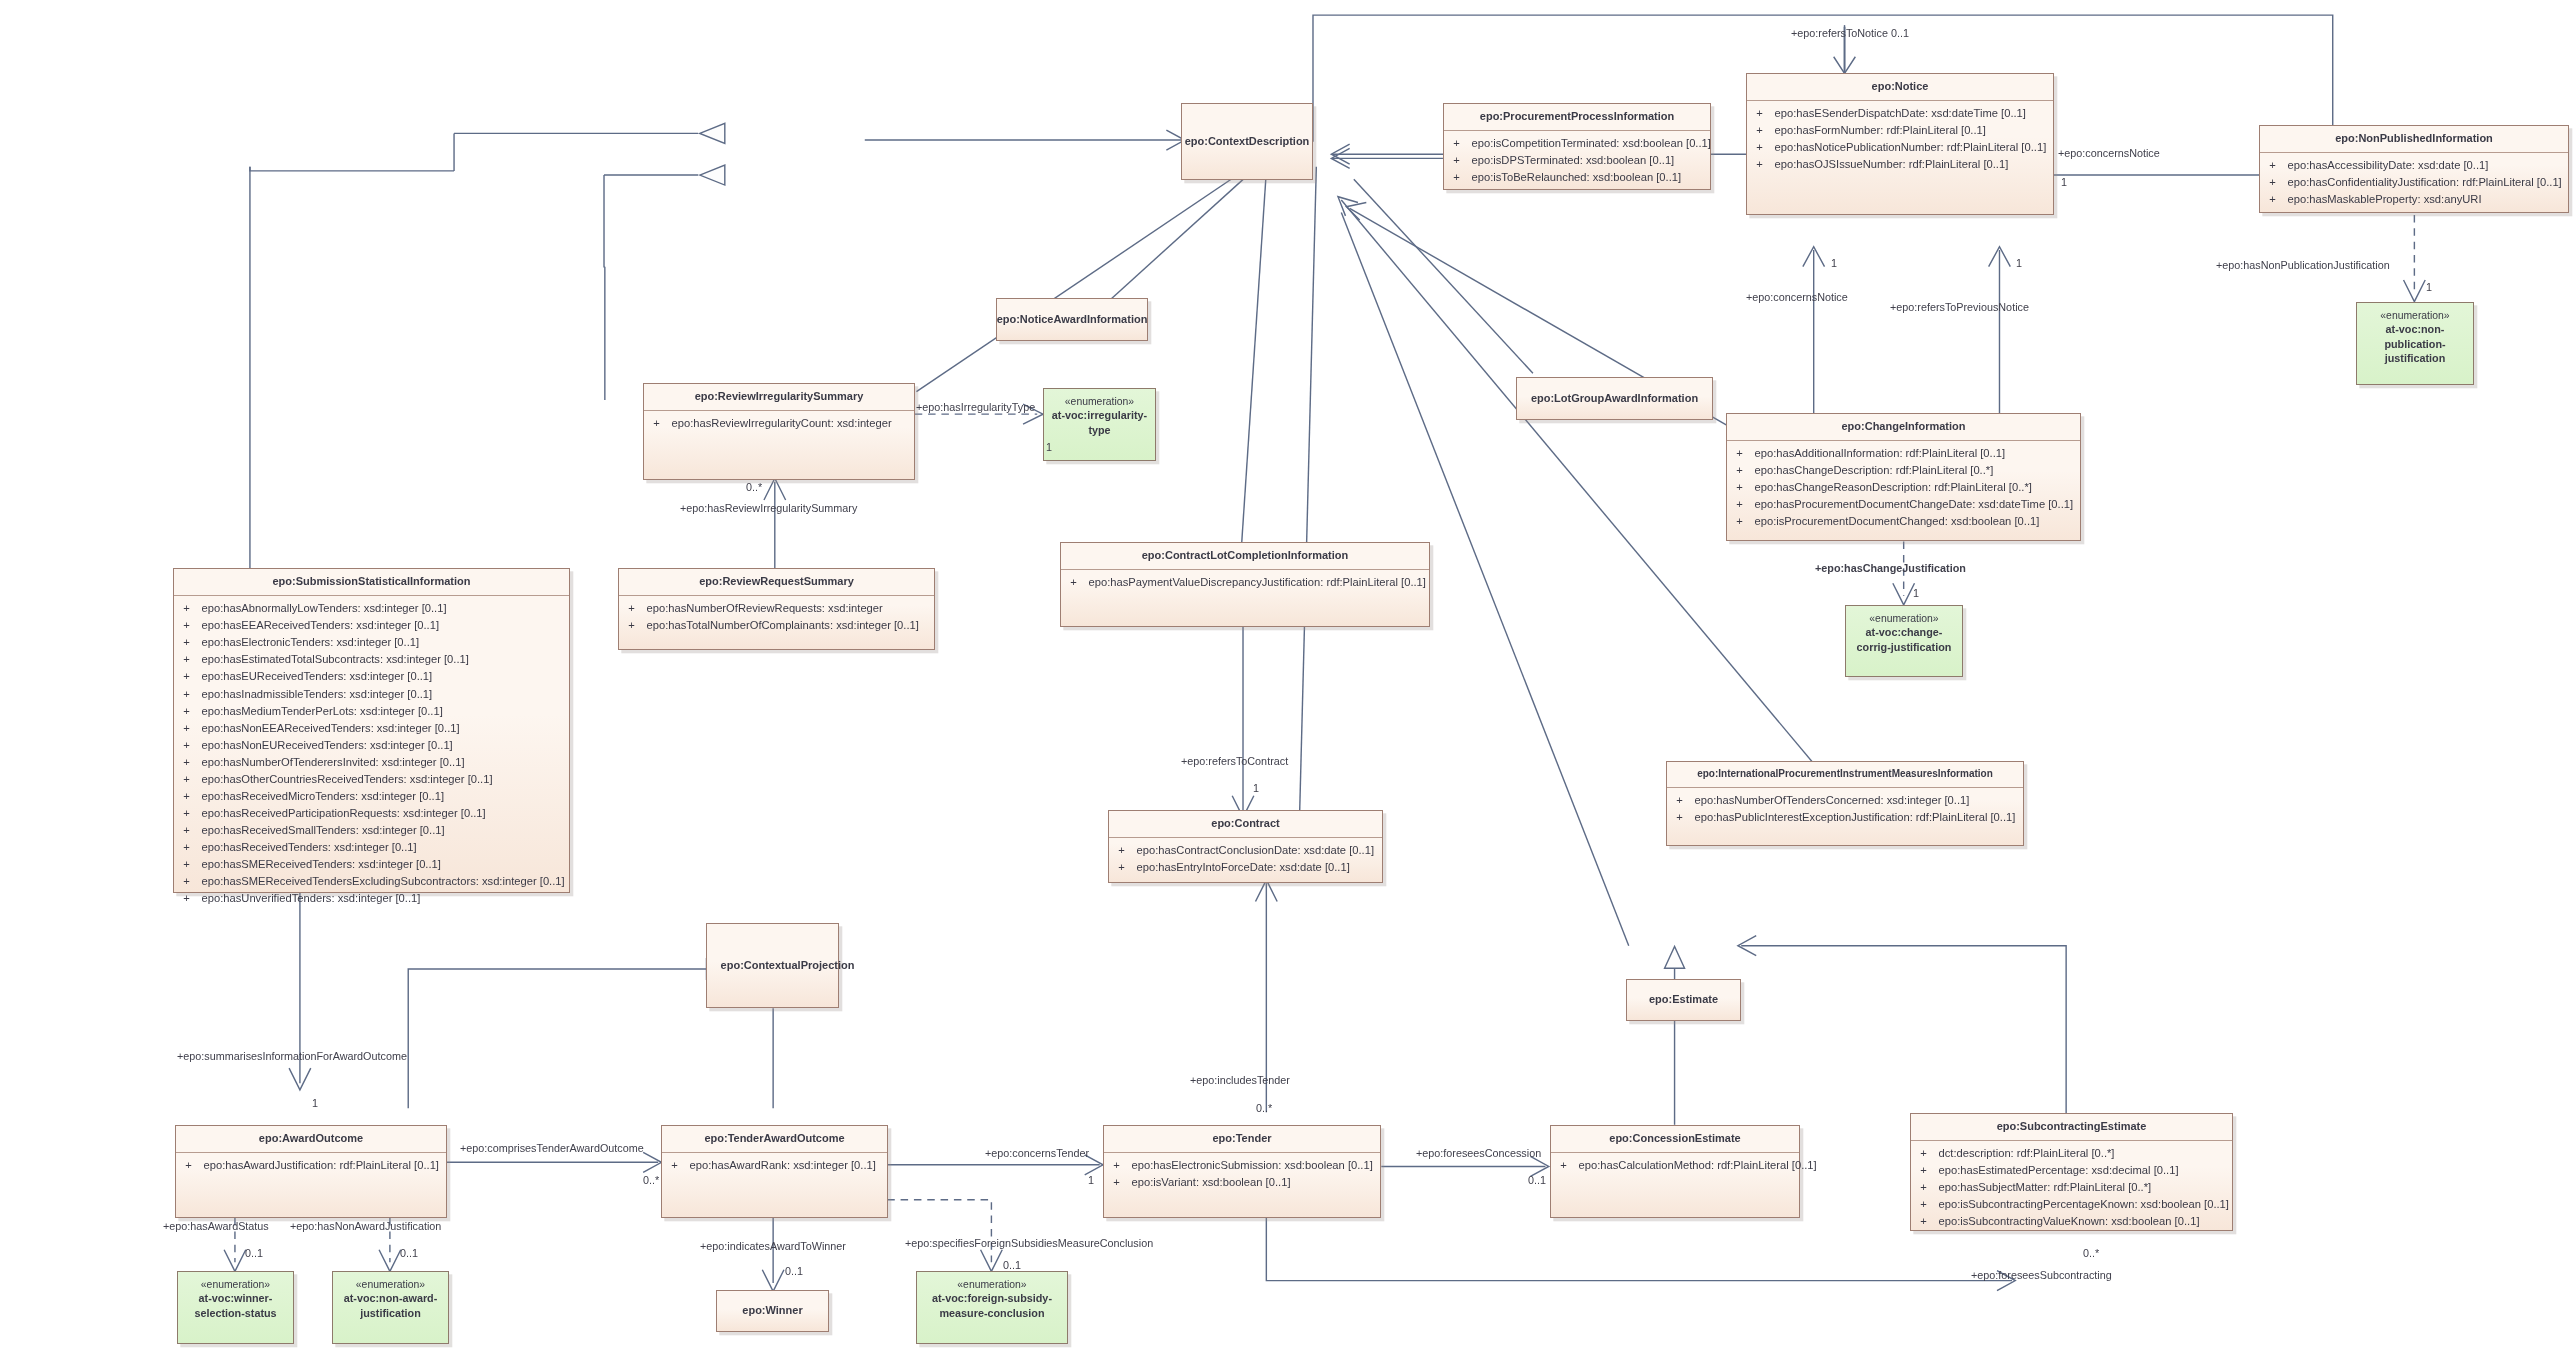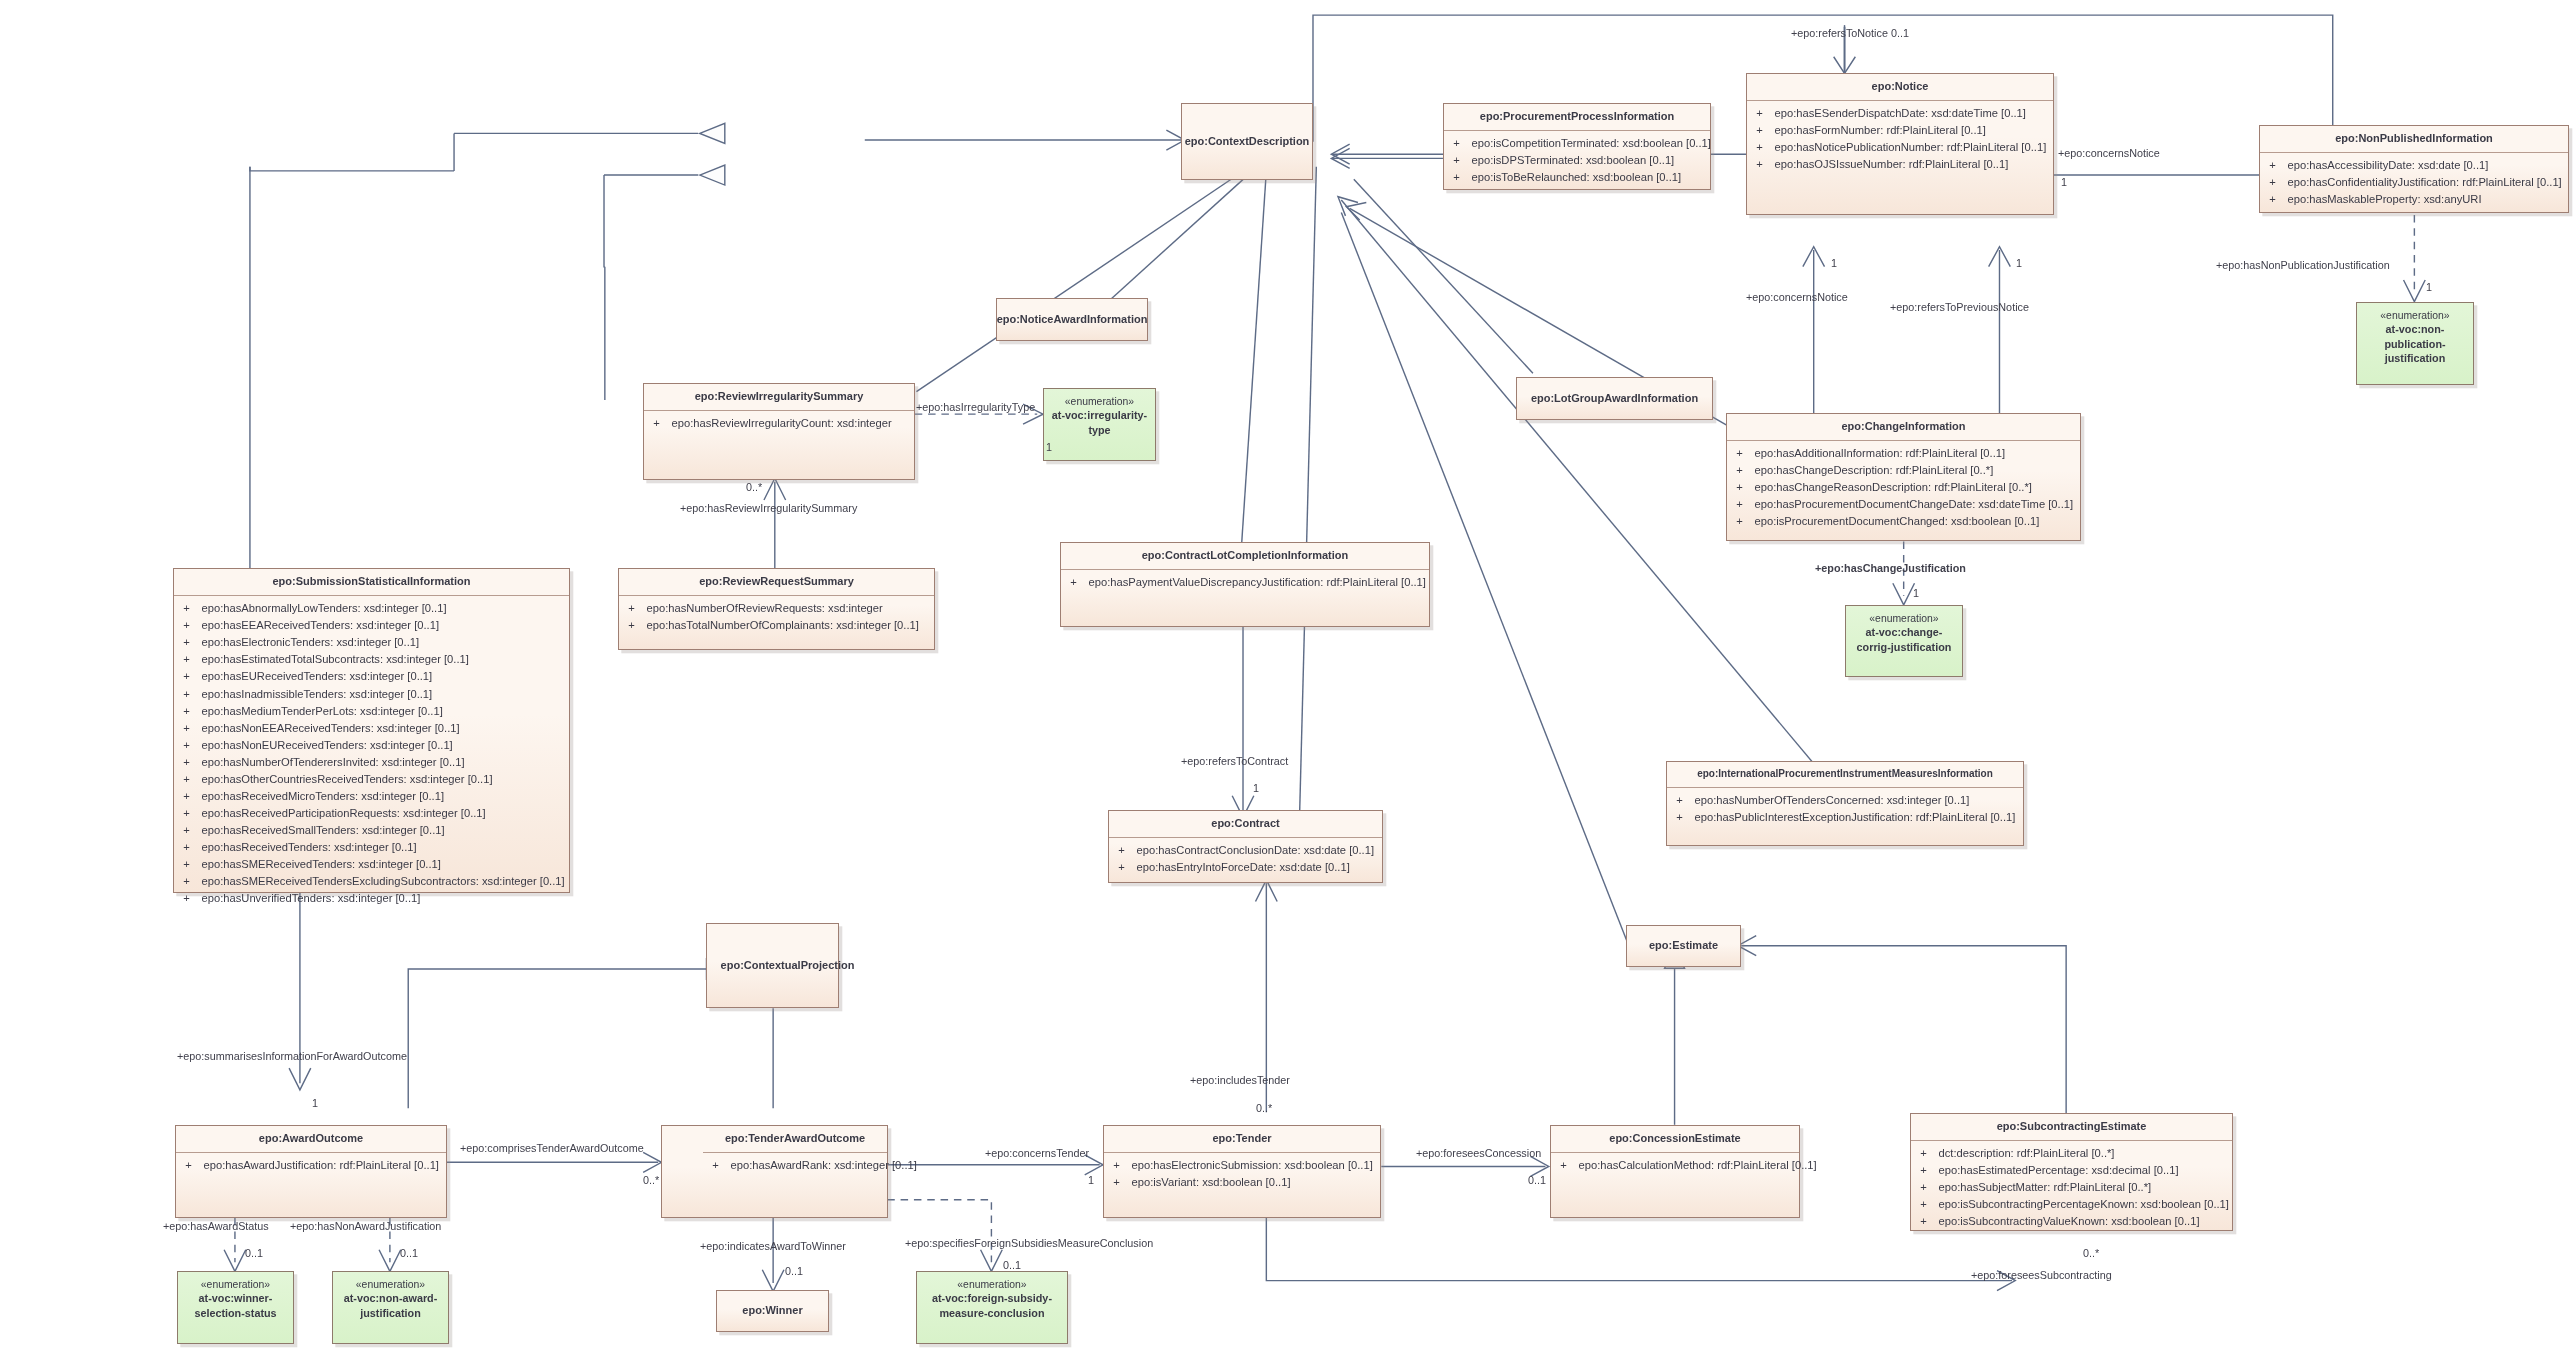--- a/index.html
+++ b/index.html
@@ -438,36 +438,36 @@
     </div>
   </div>
 
   <div class="cls titleonly wrapname" style="left:706px;top:923px;width:133px;height:85px;">
     <div class="hdr" style="flex-direction:row;padding-left:30px;">
       <span>epo:</span>
       <span>ContextualProjection</span>
     </div>
   </div>
 
-  <div class="cls titleonly" style="left:1626px;top:925px;width:115px;height:42px;">
+  <div class="cls titleonly" style="left:1626px;top:979px;width:115px;height:42px;">
     <div class="hdr">epo:Estimate</div>
   </div>
 
   <div class="cls" style="left:175px;top:1125px;width:272px;height:93px;">
     <div class="hdr">epo:AwardOutcome</div>
     <div class="sep"></div>
     <div class="attrs">
       <div class="attr">
           <span class="vis">+</span>
           <span class="txt">epo:hasAwardJustification: rdf:PlainLiteral [0..1]</span>
         </div>
     </div>
   </div>
 
-  <div class="cls" style="left:661px;top:1125px;width:227px;height:93px;padding-left:41px;">
+  <div class="cls" style="left:661px;top:1125px;width:227px;height:93px;">
     <div class="hdr">epo:TenderAwardOutcome</div>
     <div class="sep"></div>
     <div class="attrs">
       <div class="attr">
           <span class="vis">+</span>
           <span class="txt">epo:hasAwardRank: xsd:integer [0..1]</span>
         </div>
     </div>
   </div>
 

